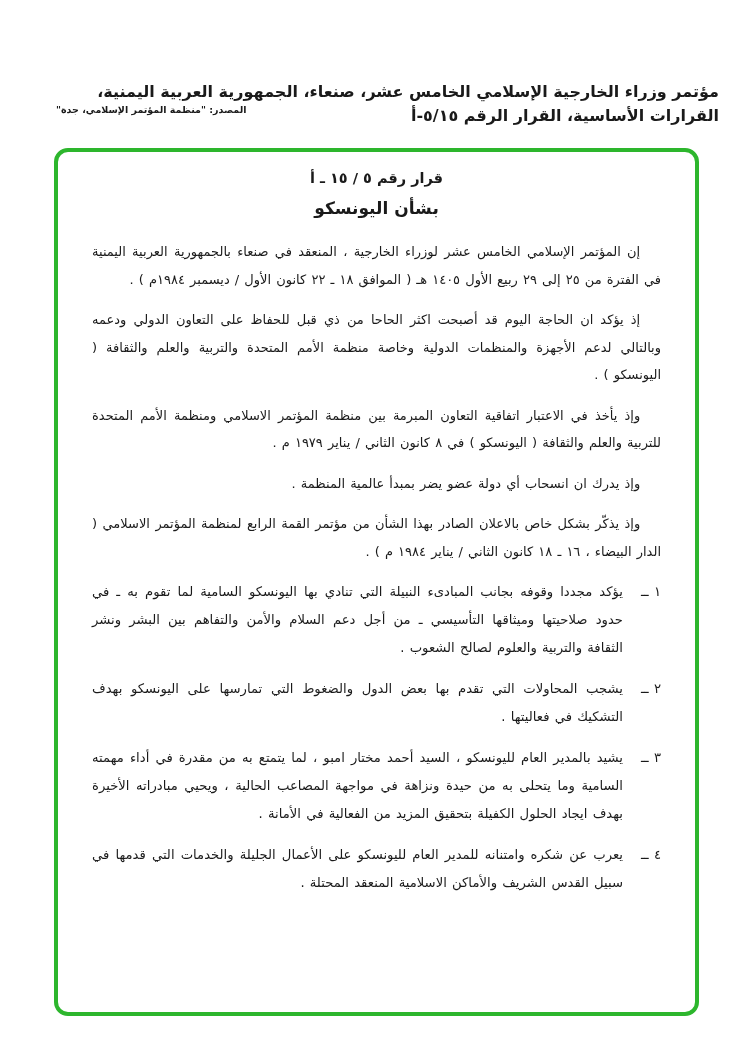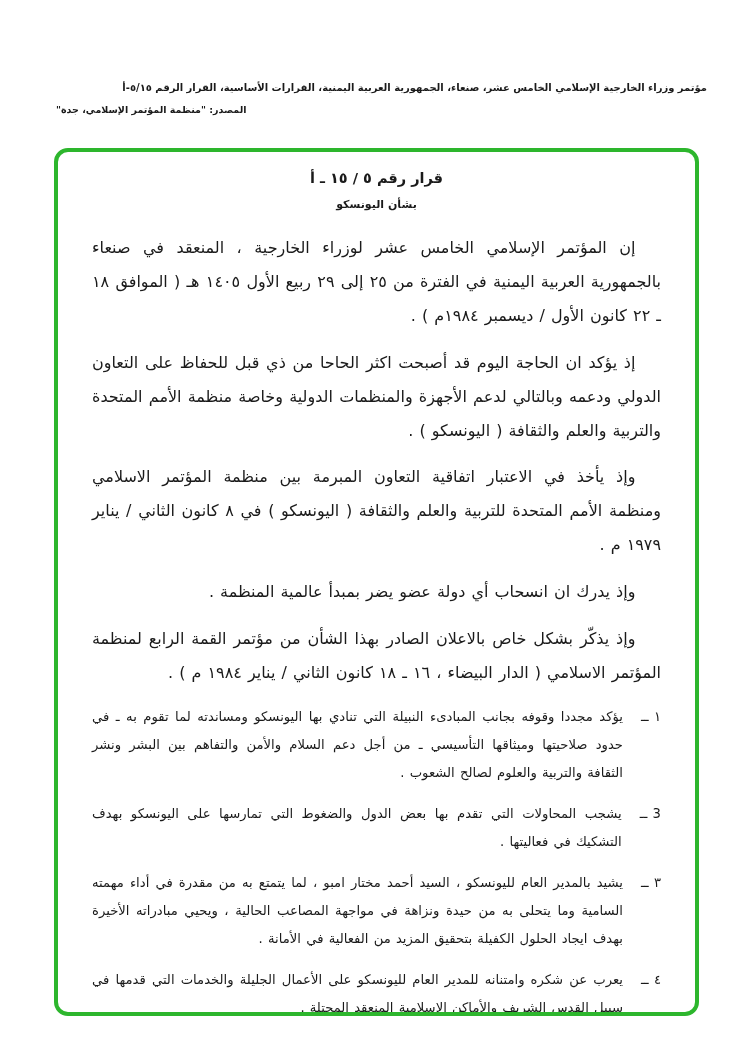--- a/index.html
+++ b/index.html
@@ -7,47 +7,47 @@
     --ink:#1a1a1a;
   }
   *{margin:0;padding:0;box-sizing:border-box;}
   html,body{background:#ffffff;}
   body{
     width:743px;height:1059px;position:relative;
     font-family:"DejaVu Sans", sans-serif;
     color:var(--ink);
   }
   .page-header{
-    position:absolute;top:80px;right:36px;left:36px;
+    position:absolute;top:80px;right:24px;left:36px;
     direction:rtl;text-align:right;
-    font-size:10px;font-weight:bold;line-height:1.5;
+    font-size:16px;font-weight:bold;line-height:1.5;
   }
   .source-line{
     position:absolute;top:104px;left:56px;
     direction:rtl;unicode-bidi:plaintext;
     font-size:9.5px;font-weight:bold;
   }
   .resolution-box{
     position:absolute;top:148px;left:54px;width:645px;height:868px;
     border:4px solid var(--box-border);
     border-radius:14px;
     padding:16px 34px 18px 34px;
     direction:rtl;
     overflow:hidden;
   }
   .res-title{
     text-align:center;font-weight:bold;font-size:14.5px;
     letter-spacing:1px;margin-top:2px;
   }
   .res-subtitle{
-    text-align:center;font-weight:bold;font-size:11px;
+    text-align:center;font-weight:bold;font-size:17px;
     margin-top:12px;
   }
   .para{
-    font-size:16px;line-height:2.12;
+    font-size:13px;line-height:2.12;
     text-align:justify;text-align-last:right;
     text-indent:1.6em;
     margin-top:13px;
     word-spacing:1px;
   }
   .para.first{margin-top:20px;}
   .item{
     display:flex;align-items:flex-start;
     font-size:13.2px;line-height:2.12;
     margin-top:13px;word-spacing:1px;
@@ -72,24 +72,24 @@
   <div class="res-subtitle">بشأن اليونسكو</div>
 
   <p class="para first">إن المؤتمر الإسلامي الخامس عشر لوزراء الخارجية ، المنعقد في صنعاء بالجمهورية العربية اليمنية في الفترة من ٢٥ إلى ٢٩ ربيع الأول ١٤٠٥ هـ ( الموافق ١٨ ـ ٢٢ كانون الأول / ديسمبر ١٩٨٤م ) .</p>
   <p class="para">إذ يؤكد ان الحاجة اليوم قد أصبحت اكثر الحاحا من ذي قبل للحفاظ على التعاون الدولي ودعمه وبالتالي لدعم الأجهزة والمنظمات الدولية وخاصة منظمة الأمم المتحدة والتربية والعلم والثقافة ( اليونسكو ) .</p>
   <p class="para">وإذ يأخذ في الاعتبار اتفاقية التعاون المبرمة بين منظمة المؤتمر الاسلامي ومنظمة الأمم المتحدة للتربية والعلم والثقافة ( اليونسكو ) في ٨ كانون الثاني / يناير ١٩٧٩ م .</p>
   <p class="para">وإذ يدرك ان انسحاب أي دولة عضو يضر بمبدأ عالمية المنظمة .</p>
   <p class="para">وإذ يذكّر بشكل خاص بالاعلان الصادر بهذا الشأن من مؤتمر القمة الرابع لمنظمة المؤتمر الاسلامي ( الدار البيضاء ، ١٦ ـ ١٨ كانون الثاني / يناير ١٩٨٤ م ) .</p>
 
   <div class="item">
     <span class="num">١ ــ</span>
-    <span class="txt">يؤكد مجددا وقوفه بجانب المبادىء النبيلة التي تنادي بها اليونسكو ومساندته لما تقوم به ـ في حدود صلاحيتها وميثاقها التأسيسي ـ من أجل دعم السلام والأمن والتفاهم بين البشر ونشر الثقافة والتربية والعلوم لصالح الشعوب .</span>
+    <span class="txt">يؤكد مجددا وقوفه بجانب المبادىء النبيلة التي تنادي بها اليونسكو السامية لما تقوم به ـ في حدود صلاحيتها وميثاقها التأسيسي ـ من أجل دعم السلام والأمن والتفاهم بين البشر ونشر الثقافة والتربية والعلوم لصالح الشعوب .</span>
   </div>
   <div class="item">
-    <span class="num">3 ــ</span>
+    <span class="num">٢ ــ</span>
     <span class="txt">يشجب المحاولات التي تقدم بها بعض الدول والضغوط التي تمارسها على اليونسكو بهدف التشكيك في فعاليتها .</span>
   </div>
   <div class="item">
     <span class="num">٣ ــ</span>
     <span class="txt">يشيد بالمدير العام لليونسكو ، السيد أحمد مختار امبو ، لما يتمتع به من مقدرة في أداء مهمته السامية وما يتحلى به من حيدة ونزاهة في مواجهة المصاعب الحالية ، ويحيي مبادراته الأخيرة بهدف ايجاد الحلول الكفيلة بتحقيق المزيد من الفعالية في الأمانة .</span>
   </div>
   <div class="item">
     <span class="num">٤ ــ</span>
     <span class="txt">يعرب عن شكره وامتنانه للمدير العام لليونسكو على الأعمال الجليلة والخدمات التي قدمها في سبيل القدس الشريف والأماكن الاسلامية المنعقد المحتلة .</span>
   </div>

